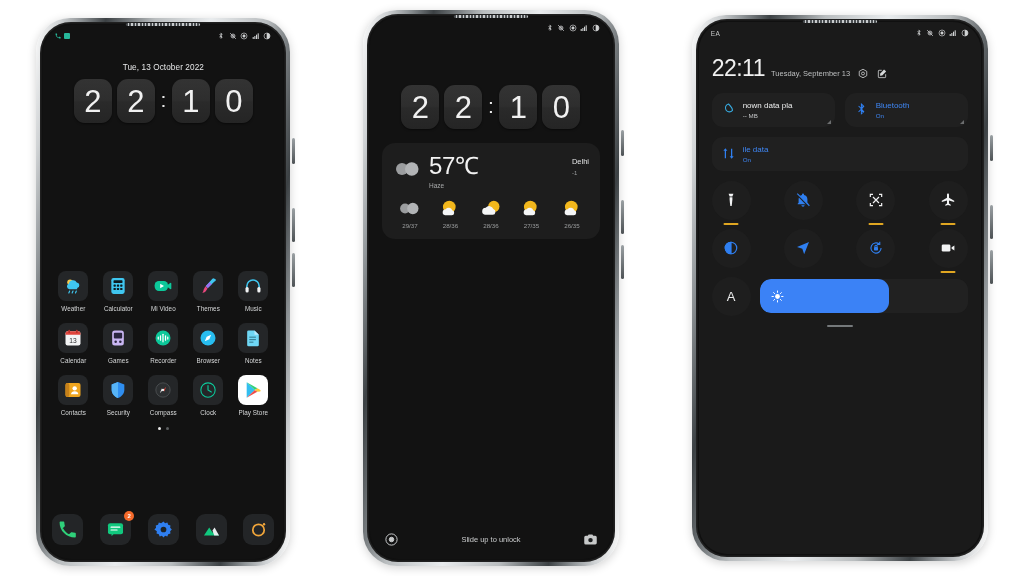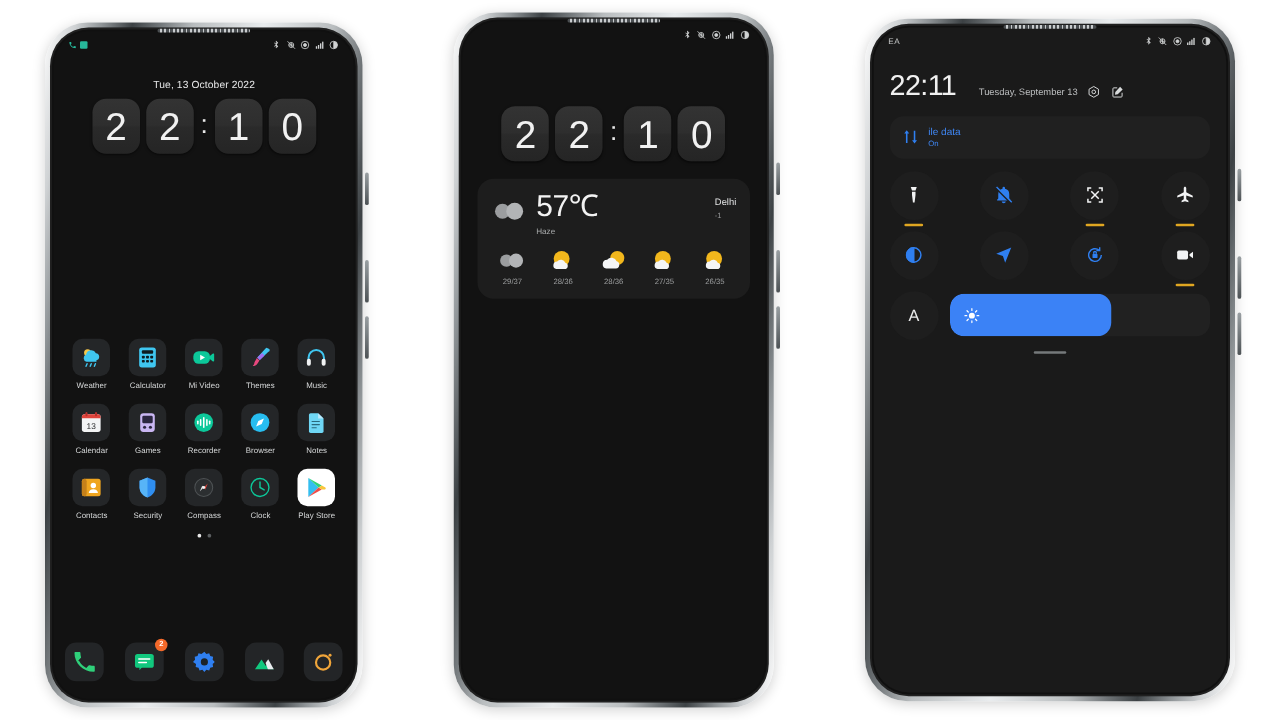--- a/index.html
+++ b/index.html
@@ -201,21 +201,21 @@
     display: flex; align-items: center; padding: 0 14px;
   }
   .lock-hint { flex: 1; text-align: center; font-size: 7.5px; color: #c9cbcc; }
   .lock-side-ic { width: 15px; height: 15px; opacity: .92; }
   .lock-side-ic svg { width:100%;height:100%;display:block; }
 
   
   .cc { padding: 0 13px; }
   .cc-headrow { display: flex; align-items: flex-end; margin-top: 14px; }
   .cc-time { font-size: 23px; color: #f0f0f0; line-height: .95; letter-spacing: -.5px; font-weight: 300; }
-  .cc-date { font-size: 7.5px; color: #bdbfc0; margin-left: 18px; padding-bottom: 2px; }
+  .cc-date { font-size: 7.5px; color: #bdbfc0; margin-left: 6px; padding-bottom: 2px; }
   .cc-head-ic { width: 12px; height: 12px; margin-left: 7px; padding-bottom: 1px; }
   .cc-head-ic svg { width:100%;height:100%;display:block; }
 
   .cc-bigtiles { margin-top: 13px; }
   .cc-trow { display: flex; gap: 10px; margin-bottom: 10px; }
   .cc-tile {
     flex: 1; height: 34px;
     border-radius: 11px;
     background: #202020;
     display: flex; align-items: center;
@@ -685,20 +685,35 @@
                   <svg viewBox="0 0 34 26">
                     <circle cx="16" cy="11" r="9" fill="#f2b71c"></circle>
                     <path d="M10 22.5a4.3 4.3 0 01.9-8.5 5.4 5.4 0 019.3 1.4 3.6 3.6 0 01-.7 7.1z" fill="#f4f5f6"></path>
                   </svg>
                 </div>
               <div class="w-day-lbl">26/35</div>
             </div>
           </div>
         </div>
 
+        <div class="lock-bottom">
+          <div class="lock-side-ic">
+            <svg viewBox="0 0 24 24" fill="none" stroke="#d7d9da" stroke-width="1.6">
+                <circle cx="12" cy="12" r="9"></circle>
+                <circle cx="12" cy="12" r="3.6" fill="#d7d9da"></circle>
+              </svg>
+          </div>
+          <div class="lock-hint">Slide up to unlock</div>
+          <div class="lock-side-ic">
+            <svg viewBox="0 0 24 24" fill="#d7d9da">
+                <path d="M9 4l-1.4 2H4.4A2.4 2.4 0 002 8.4v9.2A2.4 2.4 0 004.4 20h15.2a2.4 2.4 0 002.4-2.4V8.4A2.4 2.4 0 0019.6 6h-3.2L15 4z"></path>
+                <circle cx="12" cy="13" r="3.6" fill="#1d1f20"></circle>
+              </svg>
+          </div>
+        </div>
 
       </div>
     </div>
     <div class="side-btn sb1"></div>
     <div class="side-btn sb2"></div>
     <div class="side-btn sb3"></div>
   </div>
 
   <div class="phone p3">
     <div class="phone-inner">
@@ -757,20 +772,46 @@
             </div>
             <div class="cc-head-ic">
               <svg viewBox="0 0 24 24" fill="none" stroke="#d8dadb" stroke-width="1.7">
                   <path d="M20 13.5v6A1.5 1.5 0 0118.5 21h-13A1.5 1.5 0 014 19.5v-13A1.5 1.5 0 015.5 5h6"></path>
                   <path d="M16.5 3.2L21 7.7 12.4 16.3l-4.8.6.6-4.8z" fill="#d8dadb" stroke="none"></path>
                 </svg>
             </div>
           </div>
 
           <div class="cc-bigtiles">
+            <div class="cc-trow">
+              <div class="cc-tile t-white">
+                <div class="cc-tile-ic">
+                  <svg viewBox="0 0 24 24" fill="none" stroke="#36a8dd" stroke-width="1.8">
+                      <path d="M12 3.2s6.4 6.2 6.4 10.3A6.4 6.4 0 1112 3.2z"></path>
+                    </svg>
+                </div>
+                <div class="cc-tile-txt">
+                  <div class="cc-tile-title">nown data pla</div>
+                  <div class="cc-tile-sub">-- MB</div>
+                </div>
+                <span class="corner"></span>
+              </div>
+              <div class="cc-tile t-blue">
+                <div class="cc-tile-ic">
+                  <svg viewBox="0 0 24 24" fill="#2f7ff0">
+                      <path d="M11 2h.7l5 4.6L13 11l3.7 4.4-5 4.6H11v-6.8l-3.2 3-1-1.1L11 11 6.8 6.9l1-1.1L11 8.8V2zm1.7 3.6L12.6 8l1.6-1.5-1.5-1zm0 9.9l-.1 2.4 1.7-1.5-1.6-.9z"></path>
+                    </svg>
+                </div>
+                <div class="cc-tile-txt">
+                  <div class="cc-tile-title">Bluetooth</div>
+                  <div class="cc-tile-sub">On</div>
+                </div>
+                <span class="corner"></span>
+              </div>
+            </div>
             <div class="cc-trow">
               <div class="cc-tile t-blue">
                 <div class="cc-tile-ic">
                   <svg viewBox="0 0 24 24" fill="#2f7ff0">
                       <path d="M7 3.5l3.2 4.2H8v12H6V7.7H3.8z"></path>
                       <path d="M17 20.5l-3.2-4.2H16v-12h2v12h2.2z"></path>
                     </svg>
                 </div>
                 <div class="cc-tile-txt">
                   <div class="cc-tile-title">ile data</div>

